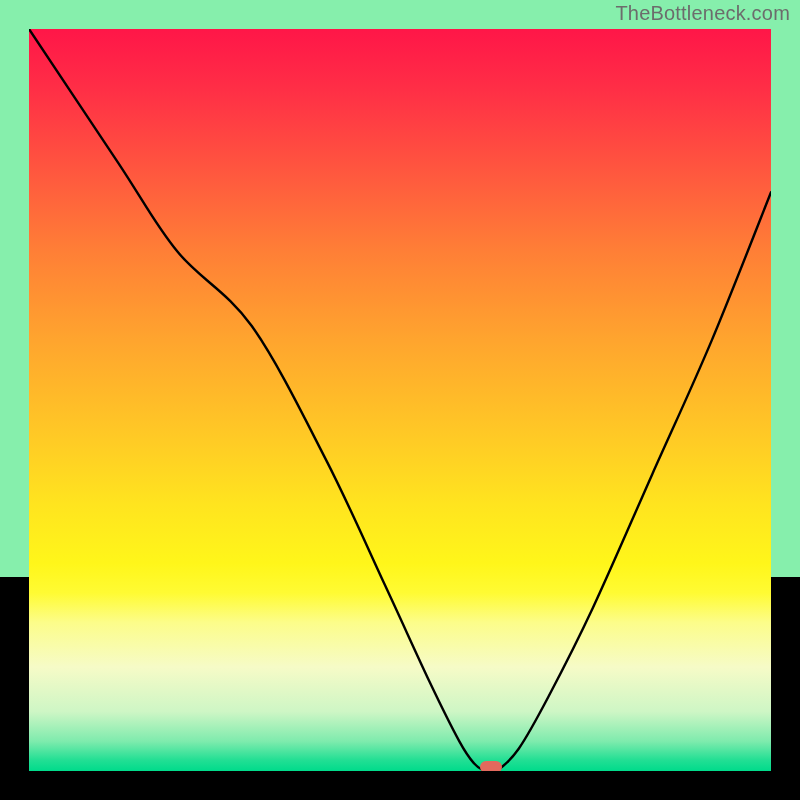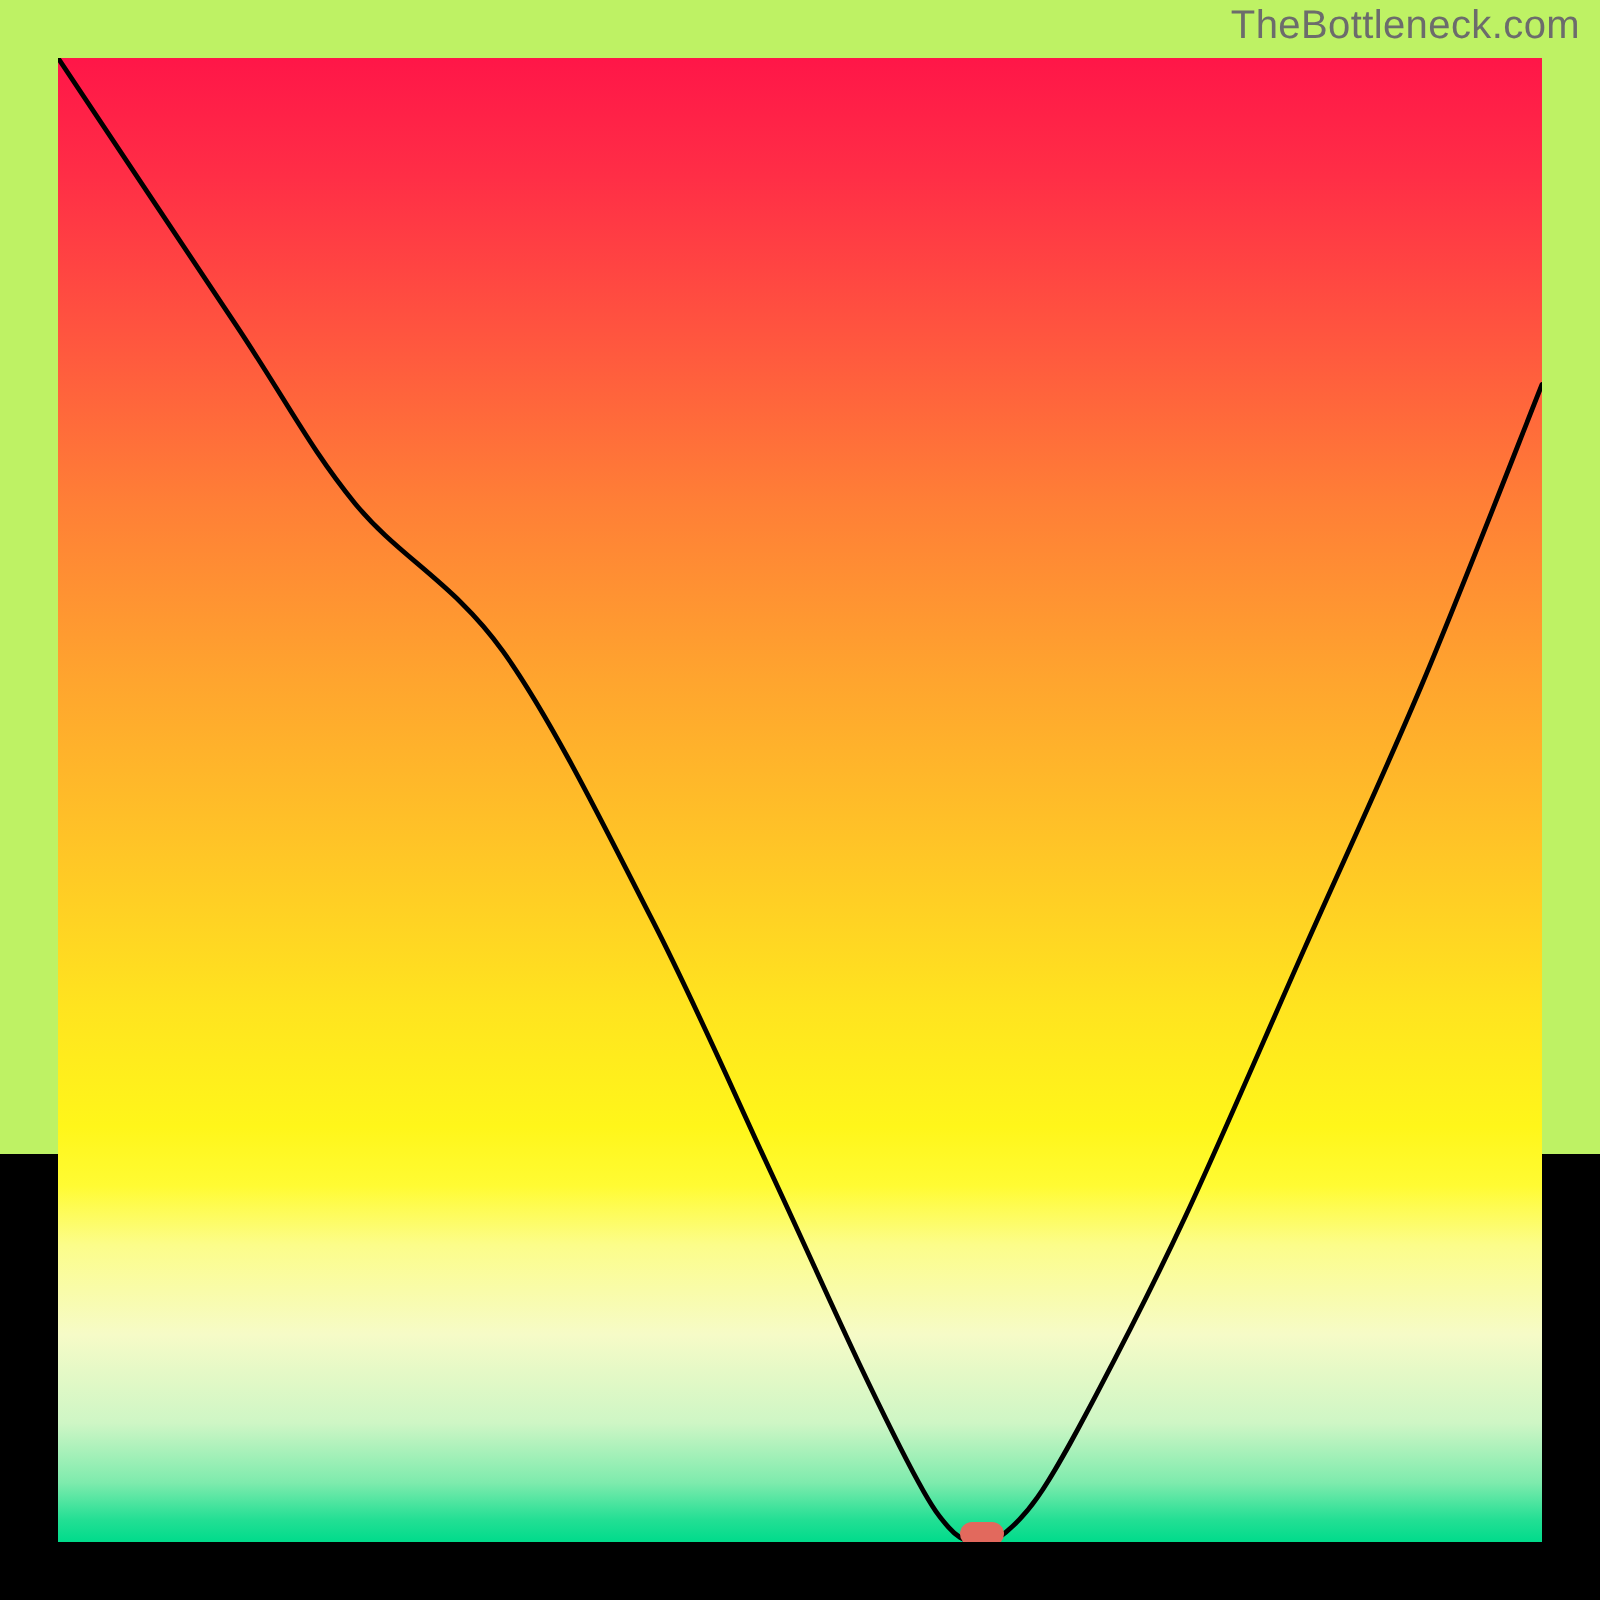--- a/index.html
+++ b/index.html
@@ -8,21 +8,21 @@
     width: 800px;
     height: 800px;
     background: #000;
     overflow: hidden;
     font-family: Arial, Helvetica, sans-serif;
   }
   .outer {
     position: relative;
     width: 800px;
     height: 577px;
-    background: #bef264;
+    background: #86efac;
   }
   .attribution {
     position: absolute;
     top: 2px;
     right: 10px;
     color: #6c6c6c;
     font-size: 20px;
     font-weight: 500;
     letter-spacing: 0.2px;
   }

